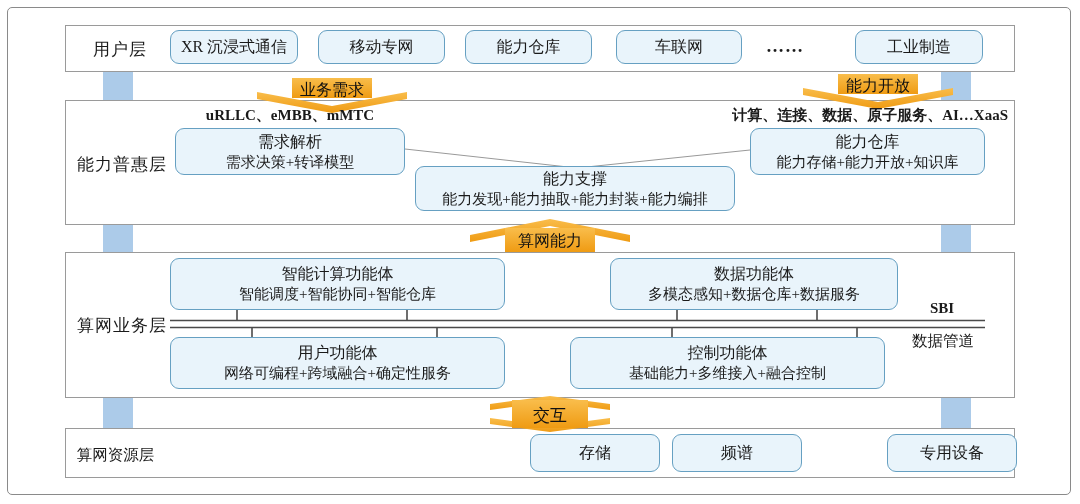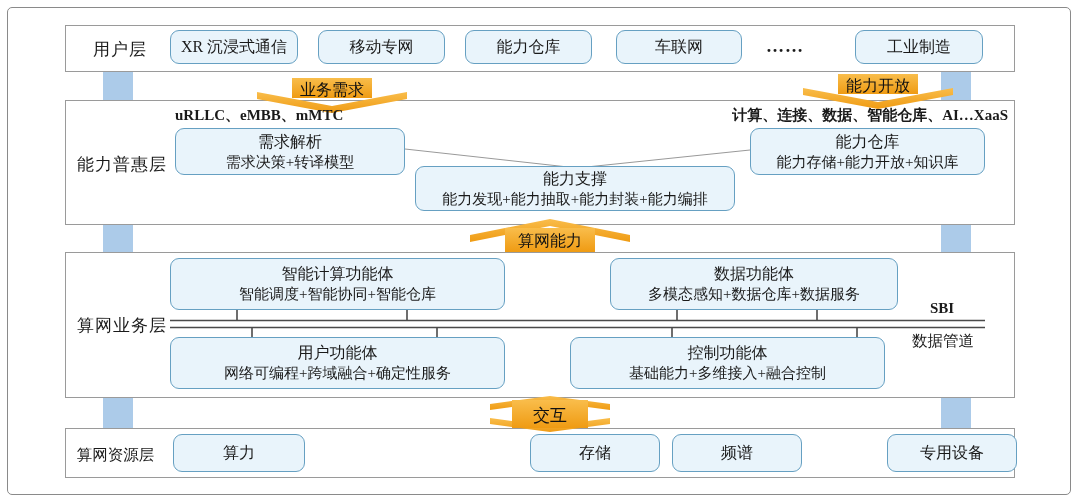--- a/index.html
+++ b/index.html
@@ -10,21 +10,21 @@
   .layer{position:absolute;left:65px;width:950px;border:1.2px solid #9a9a9a;background:#fff;box-sizing:border-box;}
   .llabel{position:absolute;text-align:center;font-size:17px;letter-spacing:1px;}
   .llabel.small{font-size:15.5px;letter-spacing:0;}
   .vbar{position:absolute;width:30px;background:#accbe9;}
   .fbox{position:absolute;background:#e9f4fb;border:1.3px solid #66a0c2;border-radius:9px;
         display:flex;flex-direction:column;align-items:center;justify-content:center;
         text-align:center;box-sizing:border-box;}
   .fbox .bt{font-size:16px;line-height:1.3;white-space:nowrap;text-align:right;}
   .fbox .bs{font-size:15px;line-height:1.25;white-space:nowrap;}
   .cap{position:absolute;font-size:15px;font-weight:bold;white-space:nowrap;}
-  .cap.center{}
+  .cap.center{text-align:center;}
   .cap.right{text-align:right;}
   .atext{position:absolute;text-align:center;font-size:16px;color:#111;white-space:nowrap;}
   .ellip{position:absolute;font-size:18px;font-weight:bold;text-align:center;letter-spacing:1px;}
   .buslabel{position:absolute;white-space:nowrap;}
   svg.overlay{position:absolute;left:0;top:0;pointer-events:none;}
 </style>
 </head>
 <body>
 
 <div class="canvas">
@@ -109,21 +109,21 @@
   <div class="fbox" style="left:616px;top:30px;width:126px;height:34px">
     <span class="bt">车联网</span>
   </div>
   <div class="ellip" style="left:750px;width:70px;top:36px">……</div>
   <div class="fbox" style="left:855px;top:30px;width:128px;height:34px">
     <span class="bt">工业制造</span>
   </div>
 
   <div class="llabel" style="left:72px;width:100px;top:153px">能力普惠层</div>
   <div class="cap center" style="left:175px;width:230px;top:106px">uRLLC、eMBB、mMTC</div>
-  <div class="cap right" style="left:620px;width:388px;top:106px">计算、连接、数据、智能仓库、AI…XaaS</div>
+  <div class="cap right" style="left:620px;width:388px;top:106px">计算、连接、数据、原子服务、AI…XaaS</div>
 
   <div class="fbox" style="left:175px;top:128px;width:230px;height:47px">
     <span class="bt">需求解析</span>
     <span class="bs">需求决策+转译模型</span>
   </div>
   <div class="fbox" style="left:415px;top:166px;width:320px;height:45px">
     <span class="bt">能力支撑</span>
     <span class="bs">能力发现+能力抽取+能力封装+能力编排</span>
   </div>
   <div class="fbox" style="left:750px;top:128px;width:235px;height:47px">
@@ -147,23 +147,20 @@
   </div>
   <div class="fbox" style="left:570px;top:337px;width:315px;height:52px">
     <span class="bt">控制功能体</span>
     <span class="bs">基础能力+多维接入+融合控制</span>
   </div>
 
   <div class="buslabel" style="left:930px;width:80px;top:300px;font-weight:bold;font-size:15px">SBI</div>
   <div class="buslabel" style="left:912px;width:105px;top:331px;font-size:15.5px">数据管道</div>
 
   <div class="llabel small" style="left:68px;width:95px;top:445px">算网资源层</div>
-  <div class="fbox" style="left:173px;top:434px;width:132px;height:38px">
-    <span class="bt">算力</span>
-  </div>
   <div class="fbox" style="left:530px;top:434px;width:130px;height:38px">
     <span class="bt">存储</span>
   </div>
   <div class="fbox" style="left:672px;top:434px;width:130px;height:38px">
     <span class="bt">频谱</span>
   </div>
   <div class="fbox" style="left:887px;top:434px;width:130px;height:38px">
     <span class="bt">专用设备</span>
   </div>
 

